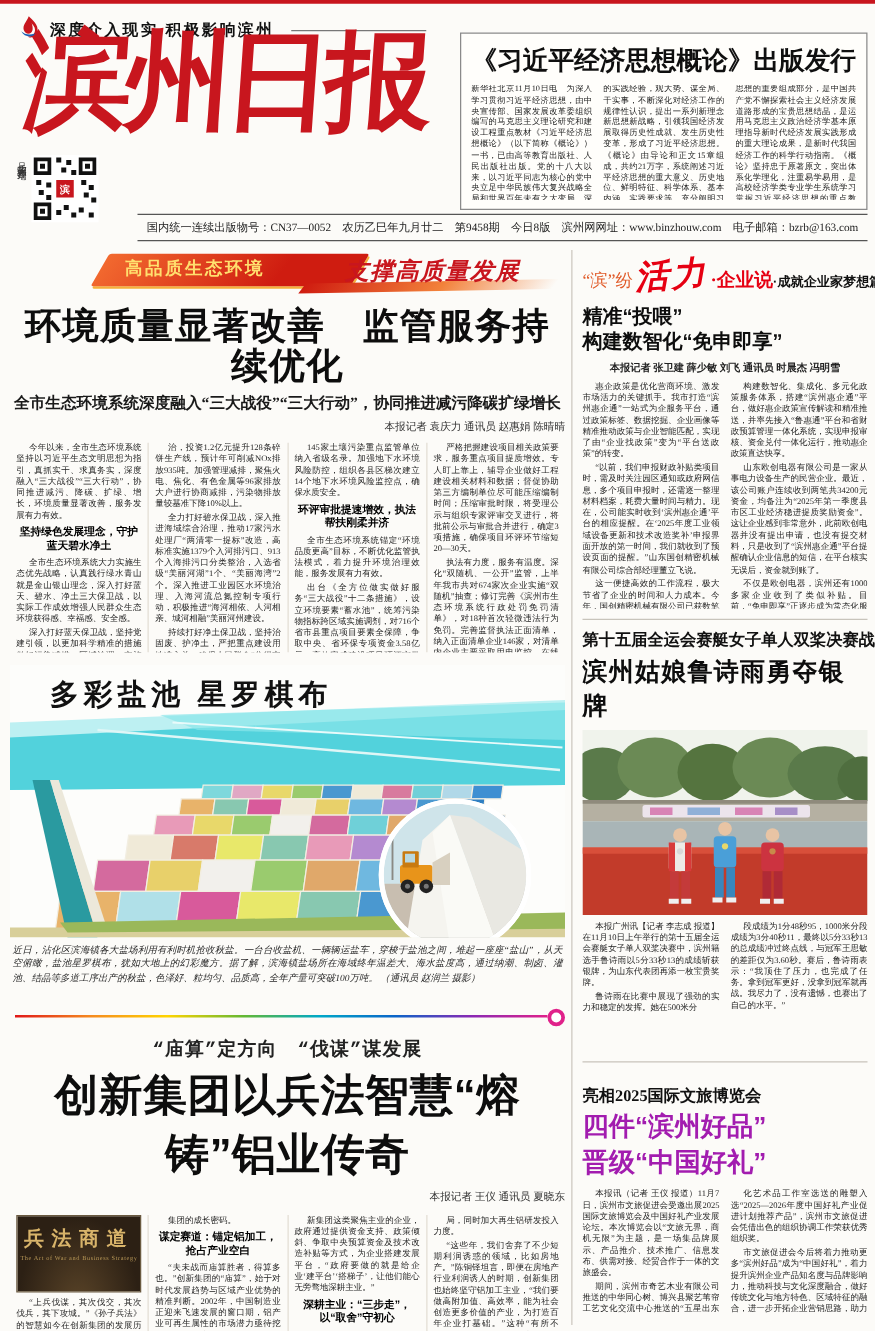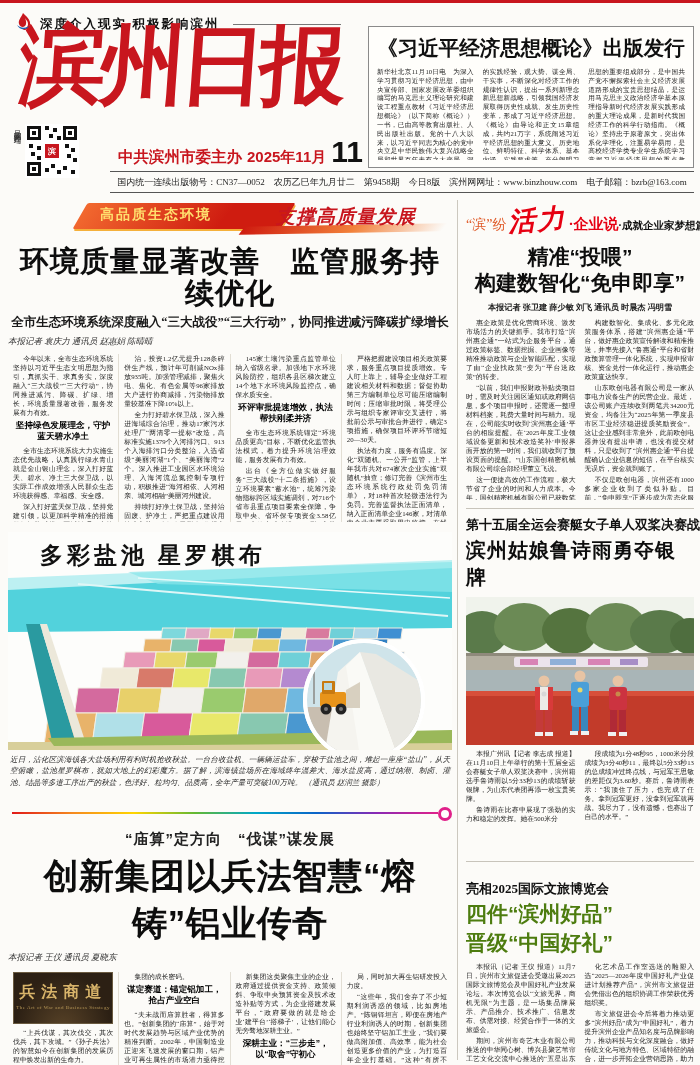--- a/index.html
+++ b/index.html
@@ -28,62 +28,62 @@
   .left-col{position:absolute;left:8px;top:200px;width:444px;}
   .right-col{position:absolute;left:466px;top:200px;width:228px;}
   
   .banner{position:relative;height:40px;margin-bottom:4px;}
   .banner-ribbon{position:absolute;left:72px;top:3px;width:208px;height:26px;background:linear-gradient(100deg,#f2692f,#cf1c10 70%);transform:skewX(-30deg);border-radius:2px;box-shadow:2px 2px 0 #f5b03a;}
   .banner-swoosh{position:absolute;left:235px;top:25px;width:200px;height:8px;background:linear-gradient(90deg,#cf1c10,#f2813a 55%,rgba(242,129,58,0));transform:skewX(-38deg) rotate(-1deg);}
   .banner-t1{position:absolute;left:92px;top:6px;color:#ffdf6e;font-weight:bold;font-size:14px;letter-spacing:2px;z-index:2;font-family:"Liberation Sans",sans-serif;}
   .banner-t2{position:absolute;left:268px;top:4px;color:#c8161e;font-weight:bold;font-style:italic;font-size:19px;letter-spacing:1px;z-index:2;}
   .lead-h{margin:6px 0 2px;text-align:center;font-size:29px;font-weight:bold;color:#0d0d0d;letter-spacing:1px;line-height:1.1;}
   .lead-sub{text-align:center;font-size:12.5px;font-weight:bold;color:#1a1a1a;margin:4px 0 0;}
-  .byline{text-align:left;font-size:8.5px;font-style:italic;color:#333;margin:5px 0 6px;}
+  .byline{text-align:right;font-size:8.5px;color:#333;margin:5px 0 6px;}
   .cols4{display:flex;height:168px;overflow:hidden;}
   .cols4 .c{flex:1;font-size:6.8px;line-height:1.33;text-align:justify;color:#1d1d1d;padding:0 5px;}
   .cols4 .c + .c{border-left:1px solid #e2ded4;}
   .cols4 p{margin:0 0 2px;text-indent:1.5em;}
   .cols4 h4{margin:3px 0;font-size:8.6px;text-align:center;color:#000;font-family:"Liberation Sans",sans-serif;text-indent:0;}
   
   .photo-block{position:relative;margin-top:10px;height:268px;}
   .photo-title{position:absolute;top:8px;left:32px;font-size:23px;font-weight:bold;color:#111;letter-spacing:4px;z-index:3;}
   .photo-cap{position:absolute;top:222px;left:2px;right:2px;font-size:7.6px;line-height:1.5;text-align:justify;font-style:italic;color:#2a2a2a;}
   .photo-cap .credit{font-weight:normal;}
   .rainbow{position:relative;margin:12px 14px 0 4px;height:2px;background:linear-gradient(90deg,#e01818,#f58a1f,#ffd400,#64b832,#00a8c8,#0a64c8,#8a28b4,#e0218a);}
   .rainbow::after{content:"";position:absolute;right:-14px;top:-5px;width:8px;height:8px;border:3px solid #e0218a;border-radius:50%;background:#fff;}
   
-  .biz-kicker{margin-top:16px;text-align:center;font-size:15px;font-weight:bold;color:#222;letter-spacing:1px;}
+  .biz-kicker{margin-top:16px;text-align:center;font-size:15px;font-weight:bold;color:#222;letter-spacing:1px;font-family:Liberation Mono, monospace;}
   .biz-h{margin:4px 0 0;text-align:center;font-size:35px;font-weight:bold;color:#0d0d0d;letter-spacing:0.5px;}
-  .biz-img{height:52px;background:radial-gradient(ellipse at 50% 120%,#5a4428,#2c2014 70%);border:1px solid #6a5a40;margin-bottom:4px;padding-top:8px;box-sizing:border-box;text-align:center;}
+  .biz-img{height:62px;background:radial-gradient(ellipse at 50% 120%,#5a4428,#2c2014 70%);border:1px solid #6a5a40;margin-bottom:4px;padding-top:8px;box-sizing:border-box;text-align:center;}
   .biz-img .t{color:#d8b46a;font-size:16px;font-weight:bold;letter-spacing:6px;}
   .biz-img .s{color:#b89858;font-size:5px;margin-top:3px;letter-spacing:0.5px;}
   .cols4b{display:flex;height:190px;overflow:hidden;margin-top:8px;}
   .cols4b .c{flex:1;font-size:6.8px;line-height:1.33;text-align:justify;color:#1d1d1d;padding:0 5px;}
   .cols4b .c + .c{border-left:1px solid #e2ded4;}
   .cols4b p{margin:0 0 2px;text-indent:1.5em;}
   .cols4b h4{margin:3px 0;font-size:8.6px;text-align:center;color:#000;font-family:"Liberation Sans",sans-serif;}
   
   .bin-header{white-space:nowrap;margin-top:2px;}
   .bh-1{color:#e05a28;font-weight:normal;font-size:14px;}
   .bh-2{color:#e60012;font-weight:bold;font-style:italic;font-size:27px;letter-spacing:2px;display:inline-block;transform:rotate(-4deg);margin:0 2px;}
   .bh-3{color:#e60012;font-weight:bold;font-size:15px;}
   .bh-4{color:#111;font-weight:bold;font-size:10.5px;font-family:"Liberation Sans",sans-serif;}
-  .biz2-h1,.biz2-h2{text-align:center;font-weight:bold;color:#0d0d0d;font-size:21px;line-height:1.25;margin:0;}
+  .biz2-h1,.biz2-h2{font-weight:bold;color:#0d0d0d;font-size:16px;line-height:1.25;margin:0;}
   .biz2-h1{margin-top:6px;}
   .byline2{text-align:center;font-size:8.2px;font-weight:bold;color:#222;margin:5px 0 5px;white-space:nowrap;}
   .cols2{display:flex;gap:9px;overflow:hidden;}
   .cols2 .c{flex:1;font-size:6.8px;line-height:1.33;text-align:justify;color:#1d1d1d;}
   .cols2 p{margin:0 0 2px;text-indent:1.5em;}
   .h182{height:182px;} .h104{height:104px;} .h100{height:100px;}
   .sep{border-top:1px solid #c8c4bb;margin:8px 0 7px;}
   .sp-kicker{font-size:13px;font-weight:bold;color:#111;white-space:nowrap;}
   .sp-h{font-size:20px;font-weight:bold;color:#0d0d0d;margin:3px 0 6px;letter-spacing:1px;}
   .cul-kicker{font-size:13px;font-weight:bold;color:#111;margin-top:18px;}
-  .cul-h{font-size:21px;font-weight:bold;color:#4d7c0f;line-height:1.3;margin:2px 0;}
+  .cul-h{font-size:21px;font-weight:bold;color:#a21caf;line-height:1.3;margin:2px 0;}
 </style>
 </head>
 <body>
 
 <div class="page">
 
   <div class="top-rule"></div>
 
   <div class="tagline-row">
     <span>
@@ -130,26 +130,20 @@
           <rect x="41" y="5" width="8" height="8" fill="#fff"></rect>
           <rect x="5" y="41" width="8" height="8" fill="#fff"></rect>
         <rect x="7" y="7" width="4" height="4" fill="#111"></rect>
           <rect x="43" y="7" width="4" height="4" fill="#111"></rect>
           <rect x="7" y="43" width="4" height="4" fill="#111"></rect>
         <text x="27" y="30" font-size="8" fill="#fff" text-anchor="middle" font-weight="bold">滨</text>
       </svg>
     </span>
   </div>
 
-  <div class="publisher-row">
-    <span class="pub">中共滨州市委主办</span>
-    <span class="d1">2025年11月</span>
-    <span class="d2">11</span>
-    <span class="d3">日 星期二</span>
-  </div>
 
   <div class="top-box">
     <h1>《习近平经济思想概论》出版发行</h1>
     <div class="cols">
       <div class="c">新华社北京11月10日电　为深入学习贯彻习近平经济思想，由中央宣传部、国家发展改革委组织编写的马克思主义理论研究和建设工程重点教材《习近平经济思想概论》（以下简称《概论》）一书，已由高等教育出版社、人民出版社出版。党的十八大以来，以习近平同志为核心的党中央立足中华民族伟大复兴战略全局和世界百年未有之大变局，深刻把握形势新变化和实践新要求，系统总结我国经济发展</div>
       <div class="c">的实践经验，观大势、谋全局、干实事，不断深化对经济工作的规律性认识，提出一系列新理念新思想新战略，引领我国经济发展取得历史性成就、发生历史性变革，形成了习近平经济思想。《概论》由导论和正文15章组成，共约21万字，系统阐述习近平经济思想的重大意义、历史地位、鲜明特征、科学体系、基本内涵、实践要求等，充分阐明习近平经济思想是习近平新时代中国特色社会主义</div>
       <div class="c">思想的重要组成部分，是中国共产党不懈探索社会主义经济发展道路形成的宝贵思想结晶，是运用马克思主义政治经济学基本原理指导新时代经济发展实践形成的重大理论成果，是新时代我国经济工作的科学行动指南。《概论》坚持忠于原著原文，突出体系化学理化，注重易学易用，是高校经济学类专业学生系统学习掌握习近平经济思想的重点教材，也是广大党员、干部学习领会习近平经济思想的重要读物。</div>
     </div>
   </div>
 

